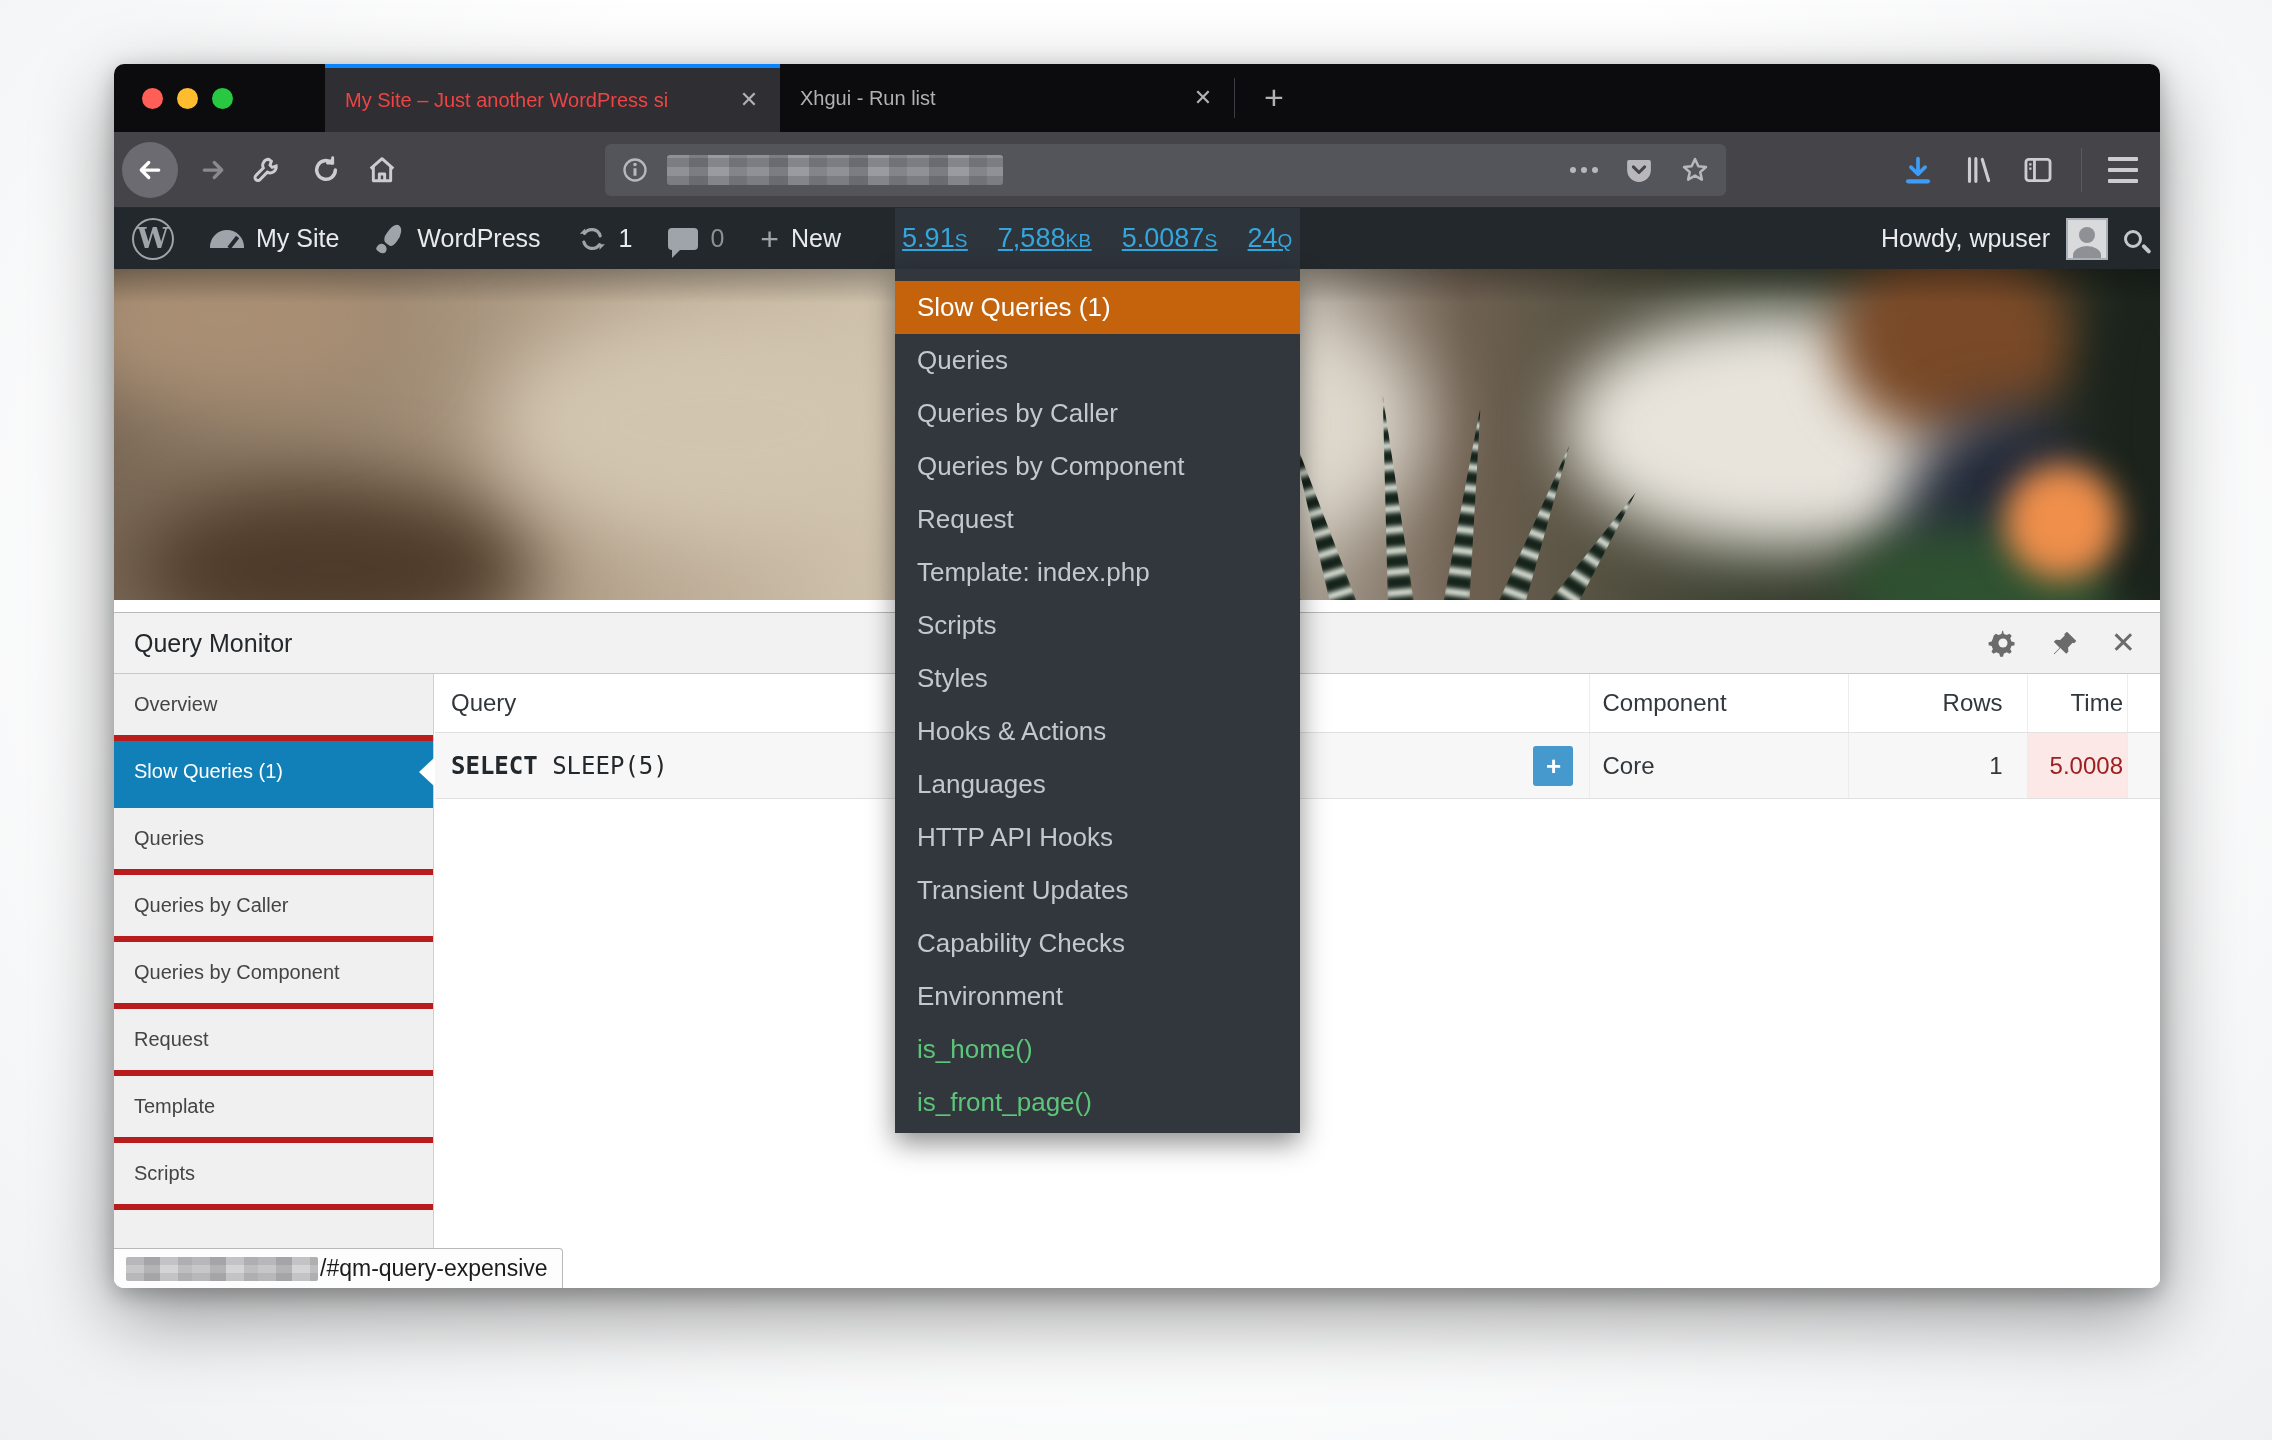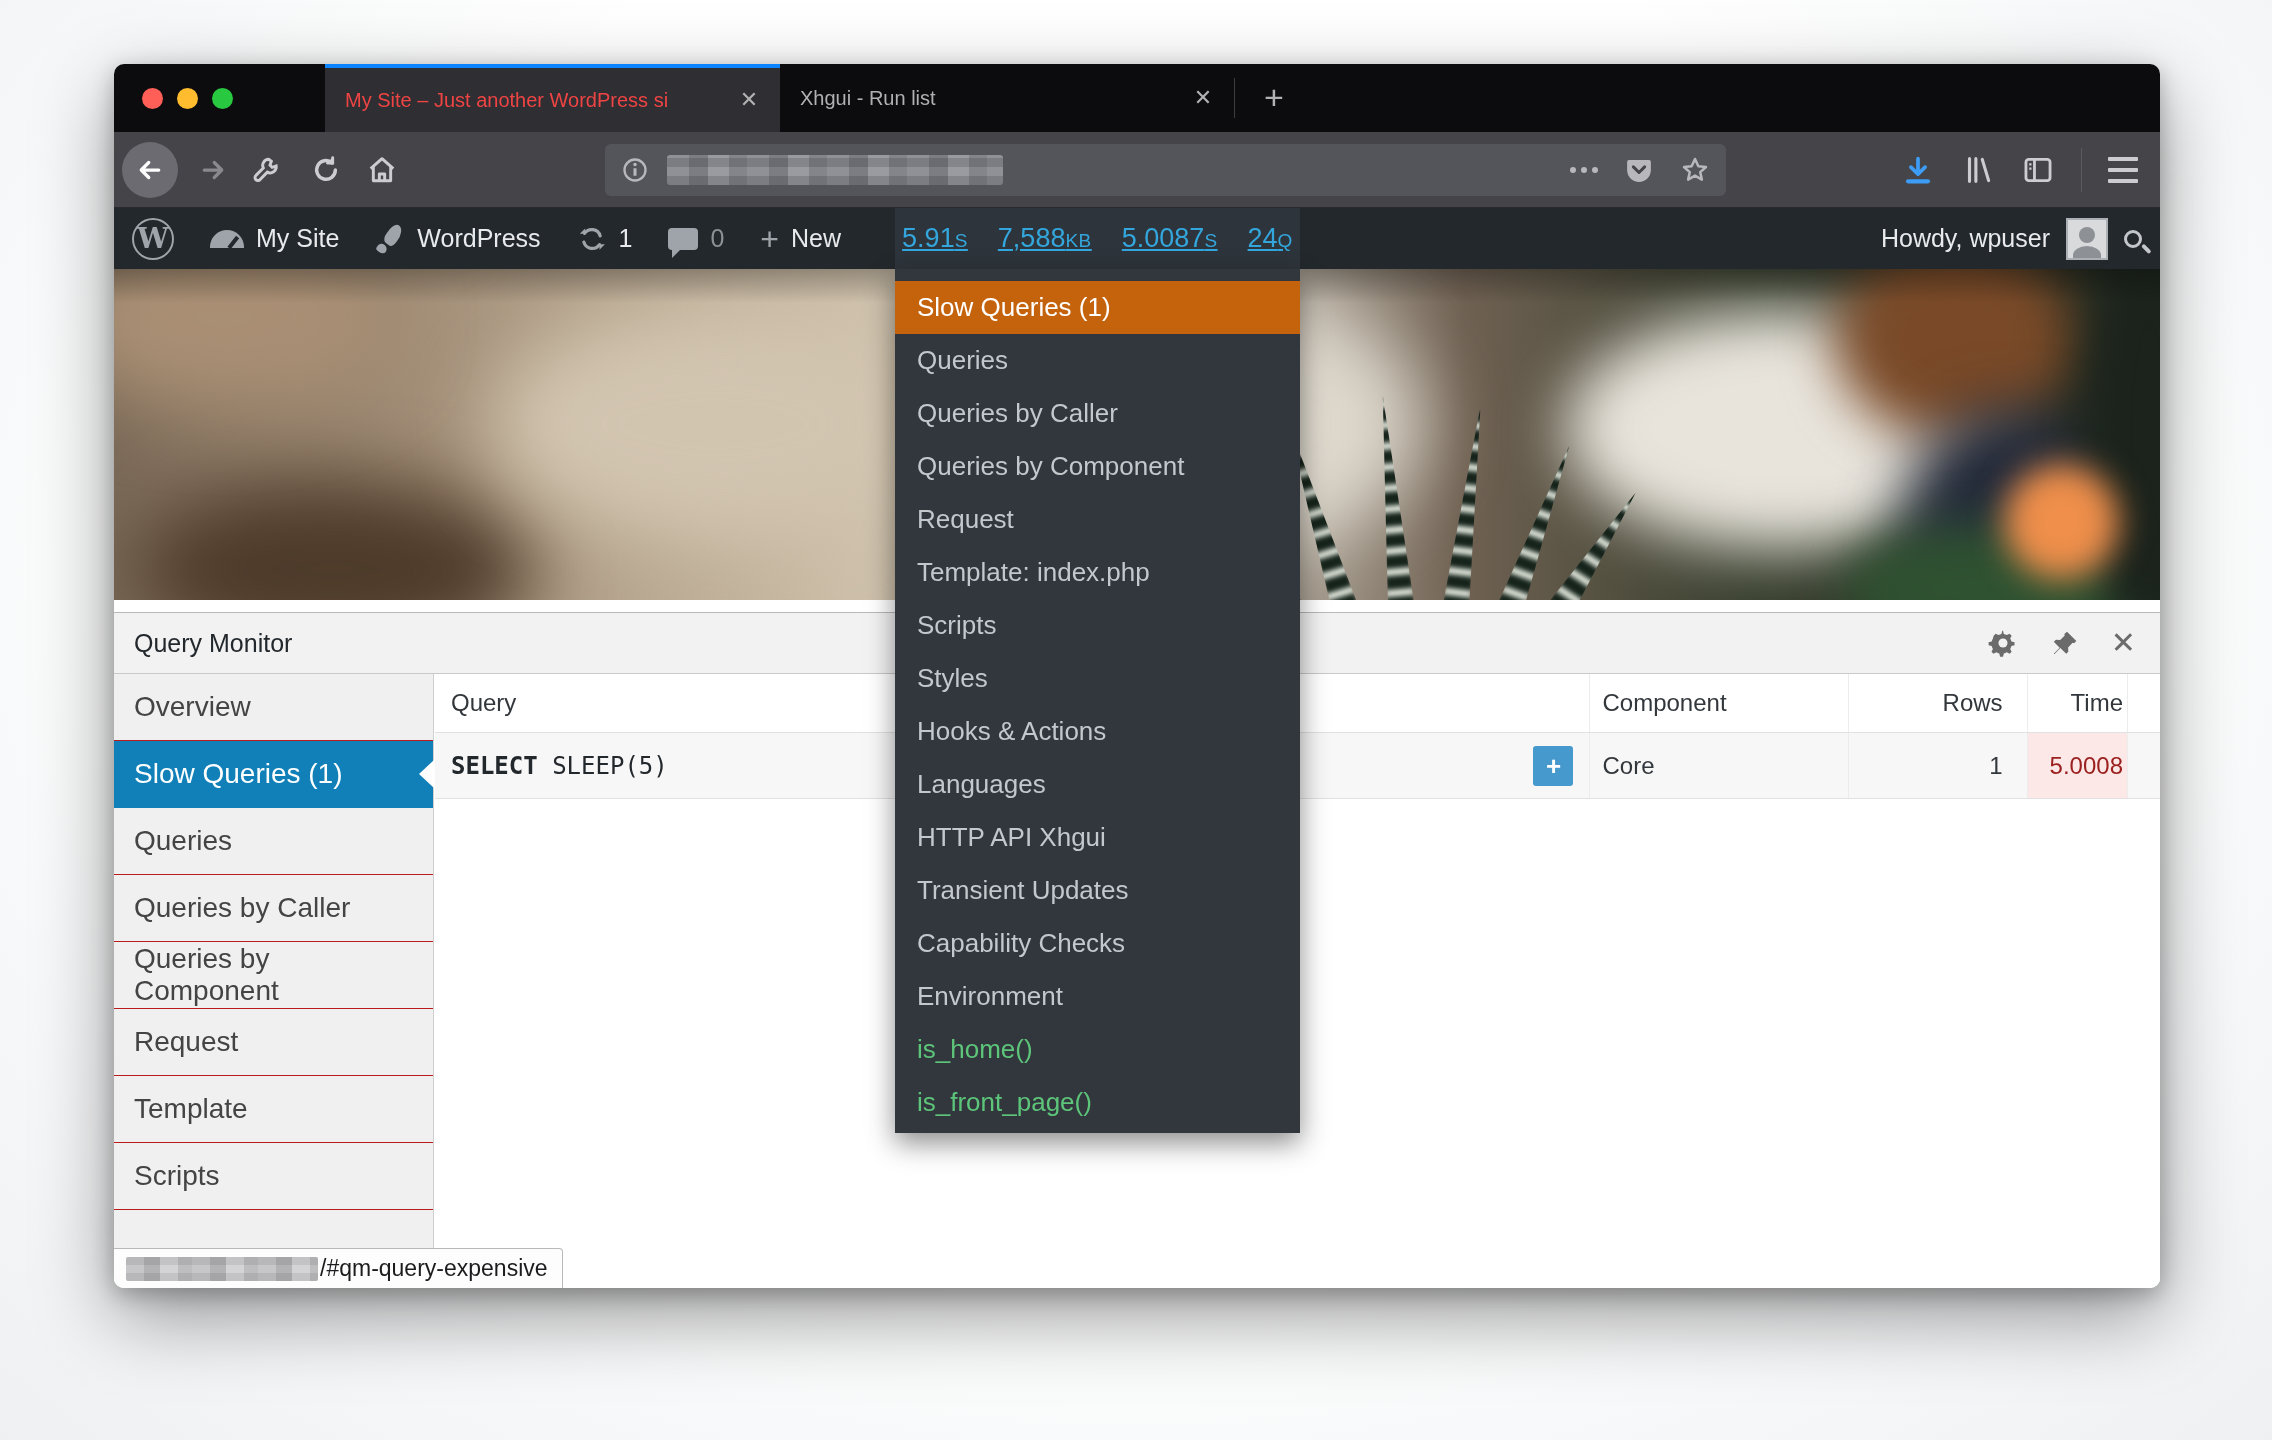--- a/index.html
+++ b/index.html
@@ -100,22 +100,22 @@
   .qm-menu-item.selected { background:#c5630d; color:#fff; }
   .qm-menu-item.fn { color:#5dc57a; }
   
   .qm-panel { position:absolute; left:0; top:548px; width:100%; height:676px; background:#fff; border-top:1px solid #b9b9b9; }
   .qm-head { position:absolute; left:0; top:0; width:100%; height:61px; background:#f2f2f2;
              border-bottom:1px solid #c9c9c9; display:flex; align-items:center; }
   .qm-title { font-size:25px; color:#23282d; padding-left:20px; }
   .qm-head-icons { margin-left:auto; display:flex; align-items:center; gap:30px; padding-right:24px; color:#6b6b6b; }
   .qm-close { font-size:30px; color:#6b6b6b; line-height:1; }
   .qm-sidebar { position:absolute; left:0; top:61px; width:320px; height:615px; background:#f0f0f1; border-right:1px solid #cfcfcf; }
-  .qm-side-item { height:67px; display:flex; align-items:center; padding:0 20px; font-size:28px; color:#444;
-                  border-bottom:1px solid #b91c1c; background:#f0f0f1; position:relative; }
+  .qm-side-item { height:67px; display:flex; align-items:center; padding:0 20px; font-size:20px; color:#444;
+                  border-bottom:6px solid #b91c1c; background:#f0f0f1; position:relative; }
   .qm-side-item.selected { background:#1180b8; color:#fff; border-bottom-color:#1180b8; }
   .qm-side-item.selected:after { content:""; position:absolute; right:-1px; top:50%; transform:translateY(-50%);
       border-top:14px solid transparent; border-bottom:14px solid transparent; border-right:15px solid #fff; }
   .qm-main { position:absolute; left:321px; top:61px; width:1725px; height:615px; background:#fff; }
   .qm-trow { display:flex; width:100%; }
   .qm-theadrow { height:59px; border-bottom:1px solid #e1e1e1; }
   .qm-datarow { height:66px; border-bottom:1px solid #e1e1e1; background:#f7f7f7; }
   .cell { display:flex; align-items:center; padding:0 16px; font-size:24px; color:#32373c; border-right:1px solid #ececec; }
   .cell:last-child { border-right:none; }
   .c-query { width:700px; } .c-caller { width:464px; justify-content:flex-end; }
@@ -319,21 +319,21 @@
     <div class="qm-menu-item selected">Slow Queries (1)</div>
     <div class="qm-menu-item">Queries</div>
     <div class="qm-menu-item">Queries by Caller</div>
     <div class="qm-menu-item">Queries by Component</div>
     <div class="qm-menu-item">Request</div>
     <div class="qm-menu-item">Template: index.php</div>
     <div class="qm-menu-item">Scripts</div>
     <div class="qm-menu-item">Styles</div>
     <div class="qm-menu-item">Hooks &amp; Actions</div>
     <div class="qm-menu-item">Languages</div>
-    <div class="qm-menu-item">HTTP API Xhgui</div>
+    <div class="qm-menu-item">HTTP API Hooks</div>
     <div class="qm-menu-item">Transient Updates</div>
     <div class="qm-menu-item">Capability Checks</div>
     <div class="qm-menu-item">Environment</div>
     <div class="qm-menu-item fn">is_home()</div>
     <div class="qm-menu-item fn">is_front_page()</div>
   </div>
 
   <div class="qm-panel">
     <div class="qm-head">
       <span class="qm-title">Query Monitor</span>

